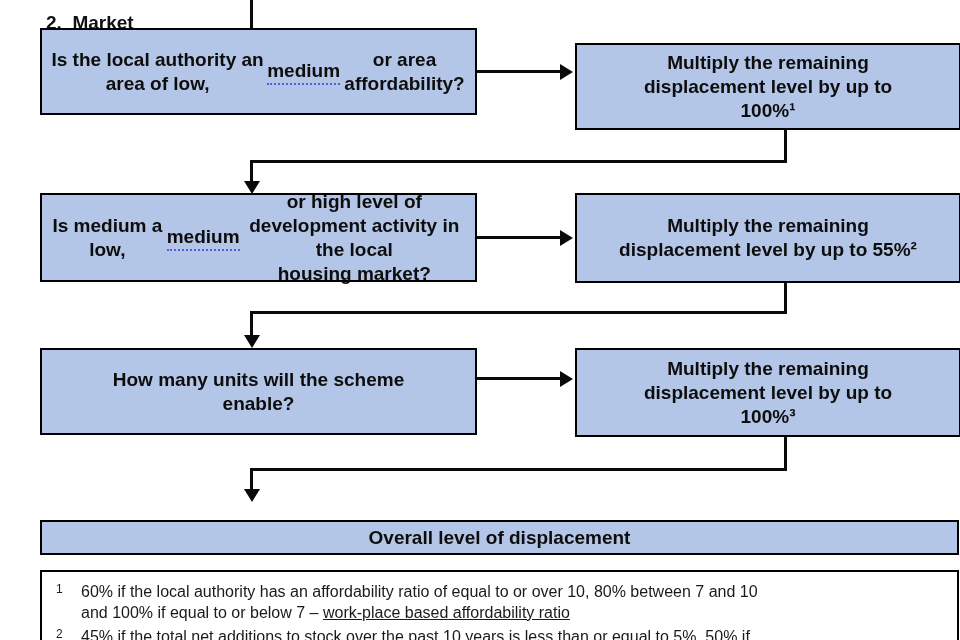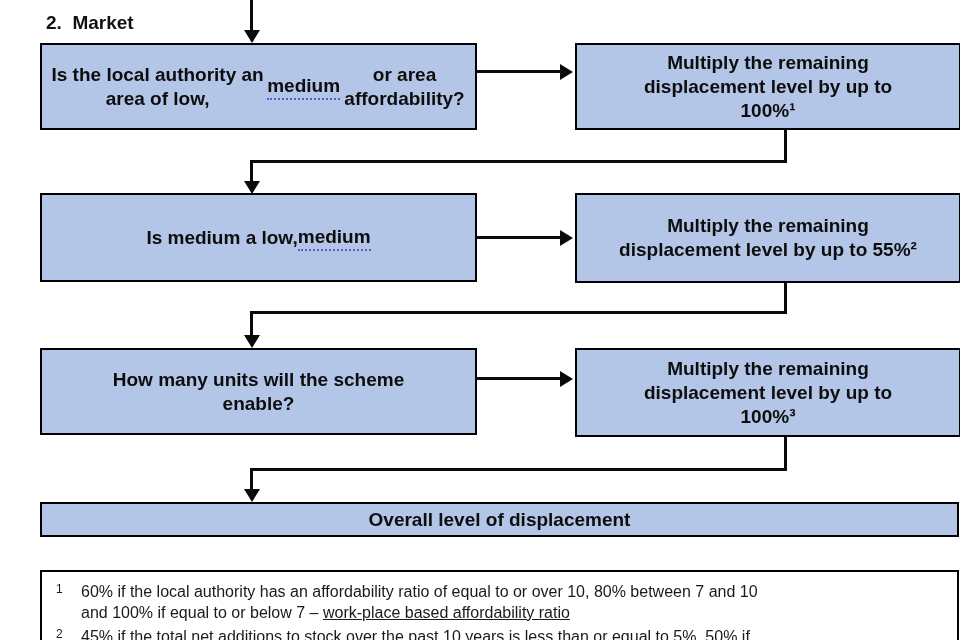--- a/index.html
+++ b/index.html
@@ -76,28 +76,28 @@
     flex: 0 0 29px;
     font-size: 12px;
     position: relative;
     top: -2px;
     padding-left: 4px;
   }
   .footnote-text { flex: 1; white-space: pre-line; }
   .footnote-underline { text-decoration: underline; }
 
   
-  #box-q1 { left: 24px; top: 43px;  width: 437px; height: 87px; }
+  #box-q1 { left: 24px; top: 28px;  width: 437px; height: 87px; }
   #box-a1 { left: 559px; top: 43px; width: 386px; height: 87px; }
   #box-q2 { left: 24px; top: 193px;  width: 437px; height: 89px; }
   #box-a2 { left: 559px; top: 193px; width: 386px; height: 90px; }
   #box-q3 { left: 24px; top: 348px;  width: 437px; height: 87px; }
   #box-a3 { left: 559px; top: 348px; width: 386px; height: 89px; }
   #box-result {
-    left: 24px; top: 502px; width: 919px; height: 35px;
+    left: 24px; top: 520px; width: 919px; height: 35px;
     padding: 0;
   }
 </style>
 </head>
 <body>
 
 <div id="canvas">
 
   <div class="page-title">2.  Market</div>
 
@@ -110,21 +110,23 @@
   <div class="arrowhead-right" style="left:544px; top:64px;"></div>
   <div class="box" id="box-a1"><span>Multiply the remaining
 displacement level by up to
 100%¹</span></div>
 
   <div class="vline" style="left:768px; top:130px; height:33px;"></div>
   <div class="hline" style="left:234px; top:160px; width:537px;"></div>
   <div class="vline" style="left:234px; top:160px; height:22px;"></div>
   <div class="arrowhead-down" style="left:228px; top:181px;"></div>
 
-  <div class="box" id="box-q2"><span>Is medium a low, </span><span class="spell-underline">medium</span></div>
+  <div class="box" id="box-q2"><span>Is medium a low, </span><span class="spell-underline">medium</span><span> or high level of
+development activity in the local
+housing market?</span></div>
   <div class="hline" style="left:461px; top:236px; width:84px;"></div>
   <div class="arrowhead-right" style="left:544px; top:230px;"></div>
   <div class="box" id="box-a2"><span>Multiply the remaining
 displacement level by up to 55%²</span></div>
 
   <div class="vline" style="left:768px; top:283px; height:31px;"></div>
   <div class="hline" style="left:234px; top:311px; width:537px;"></div>
   <div class="vline" style="left:234px; top:311px; height:24px;"></div>
   <div class="arrowhead-down" style="left:228px; top:335px;"></div>
 

